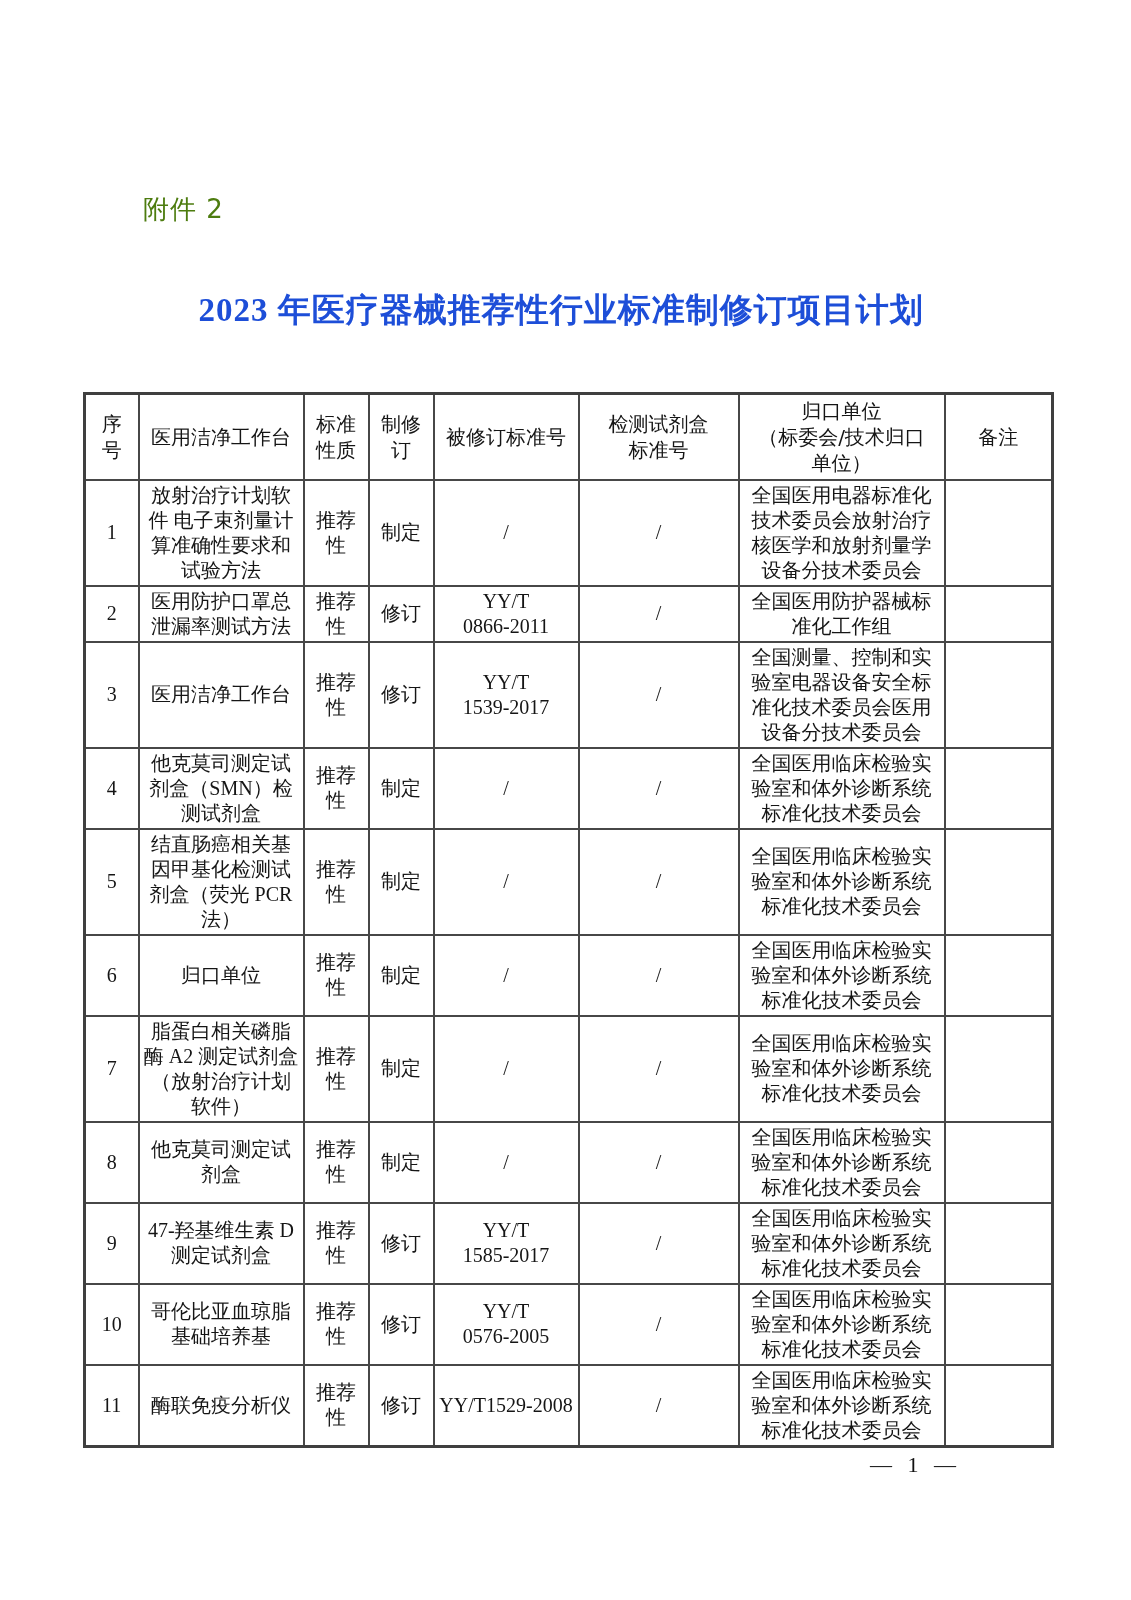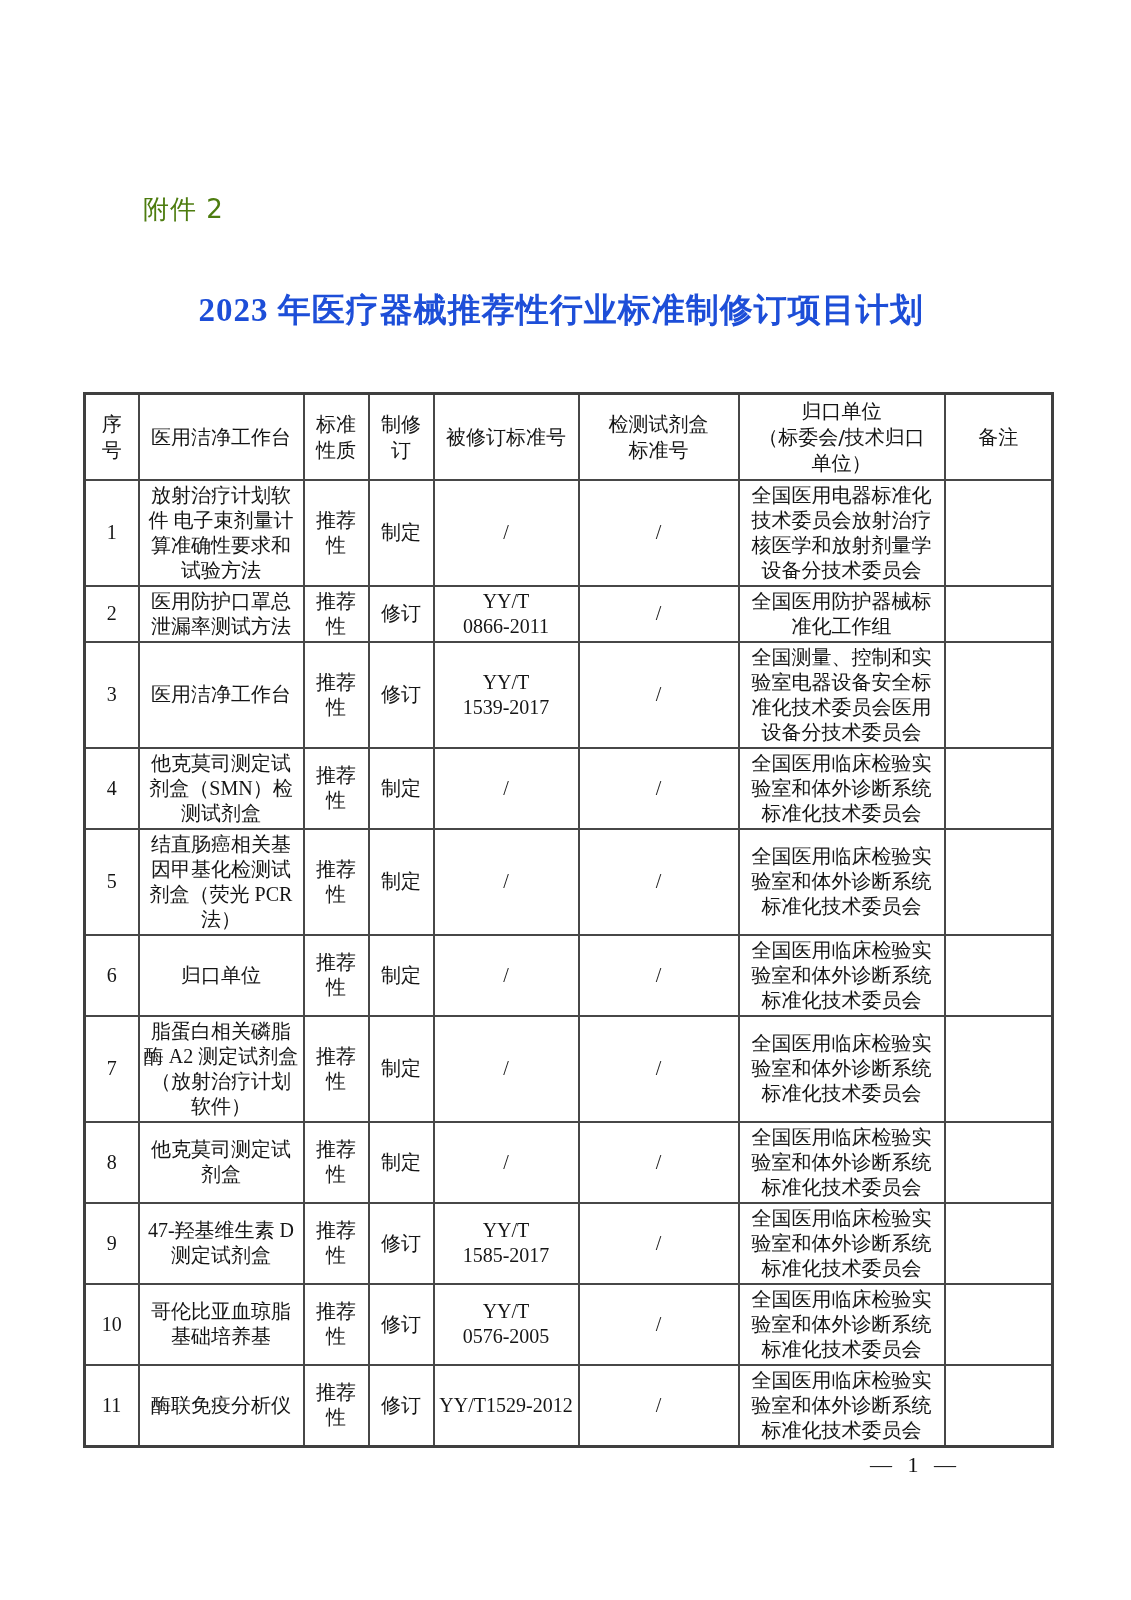--- a/index.html
+++ b/index.html
@@ -222,21 +222,21 @@
 0576-2005</td>
       <td>/</td>
       <td>全国医用临床检验实验室和体外诊断系统标准化技术委员会</td>
       <td></td>
     </tr>
     <tr>
       <td>11</td>
       <td>酶联免疫分析仪</td>
       <td>推荐性</td>
       <td>修订</td>
-      <td>YY/T1529-2012</td>
+      <td>YY/T1529-2008</td>
       <td>/</td>
       <td>全国医用临床检验实验室和体外诊断系统标准化技术委员会</td>
       <td></td>
     </tr>
   </tbody>
 </table>
 
 <div class="page-number">— 1 —</div>
 
 </body></html>

